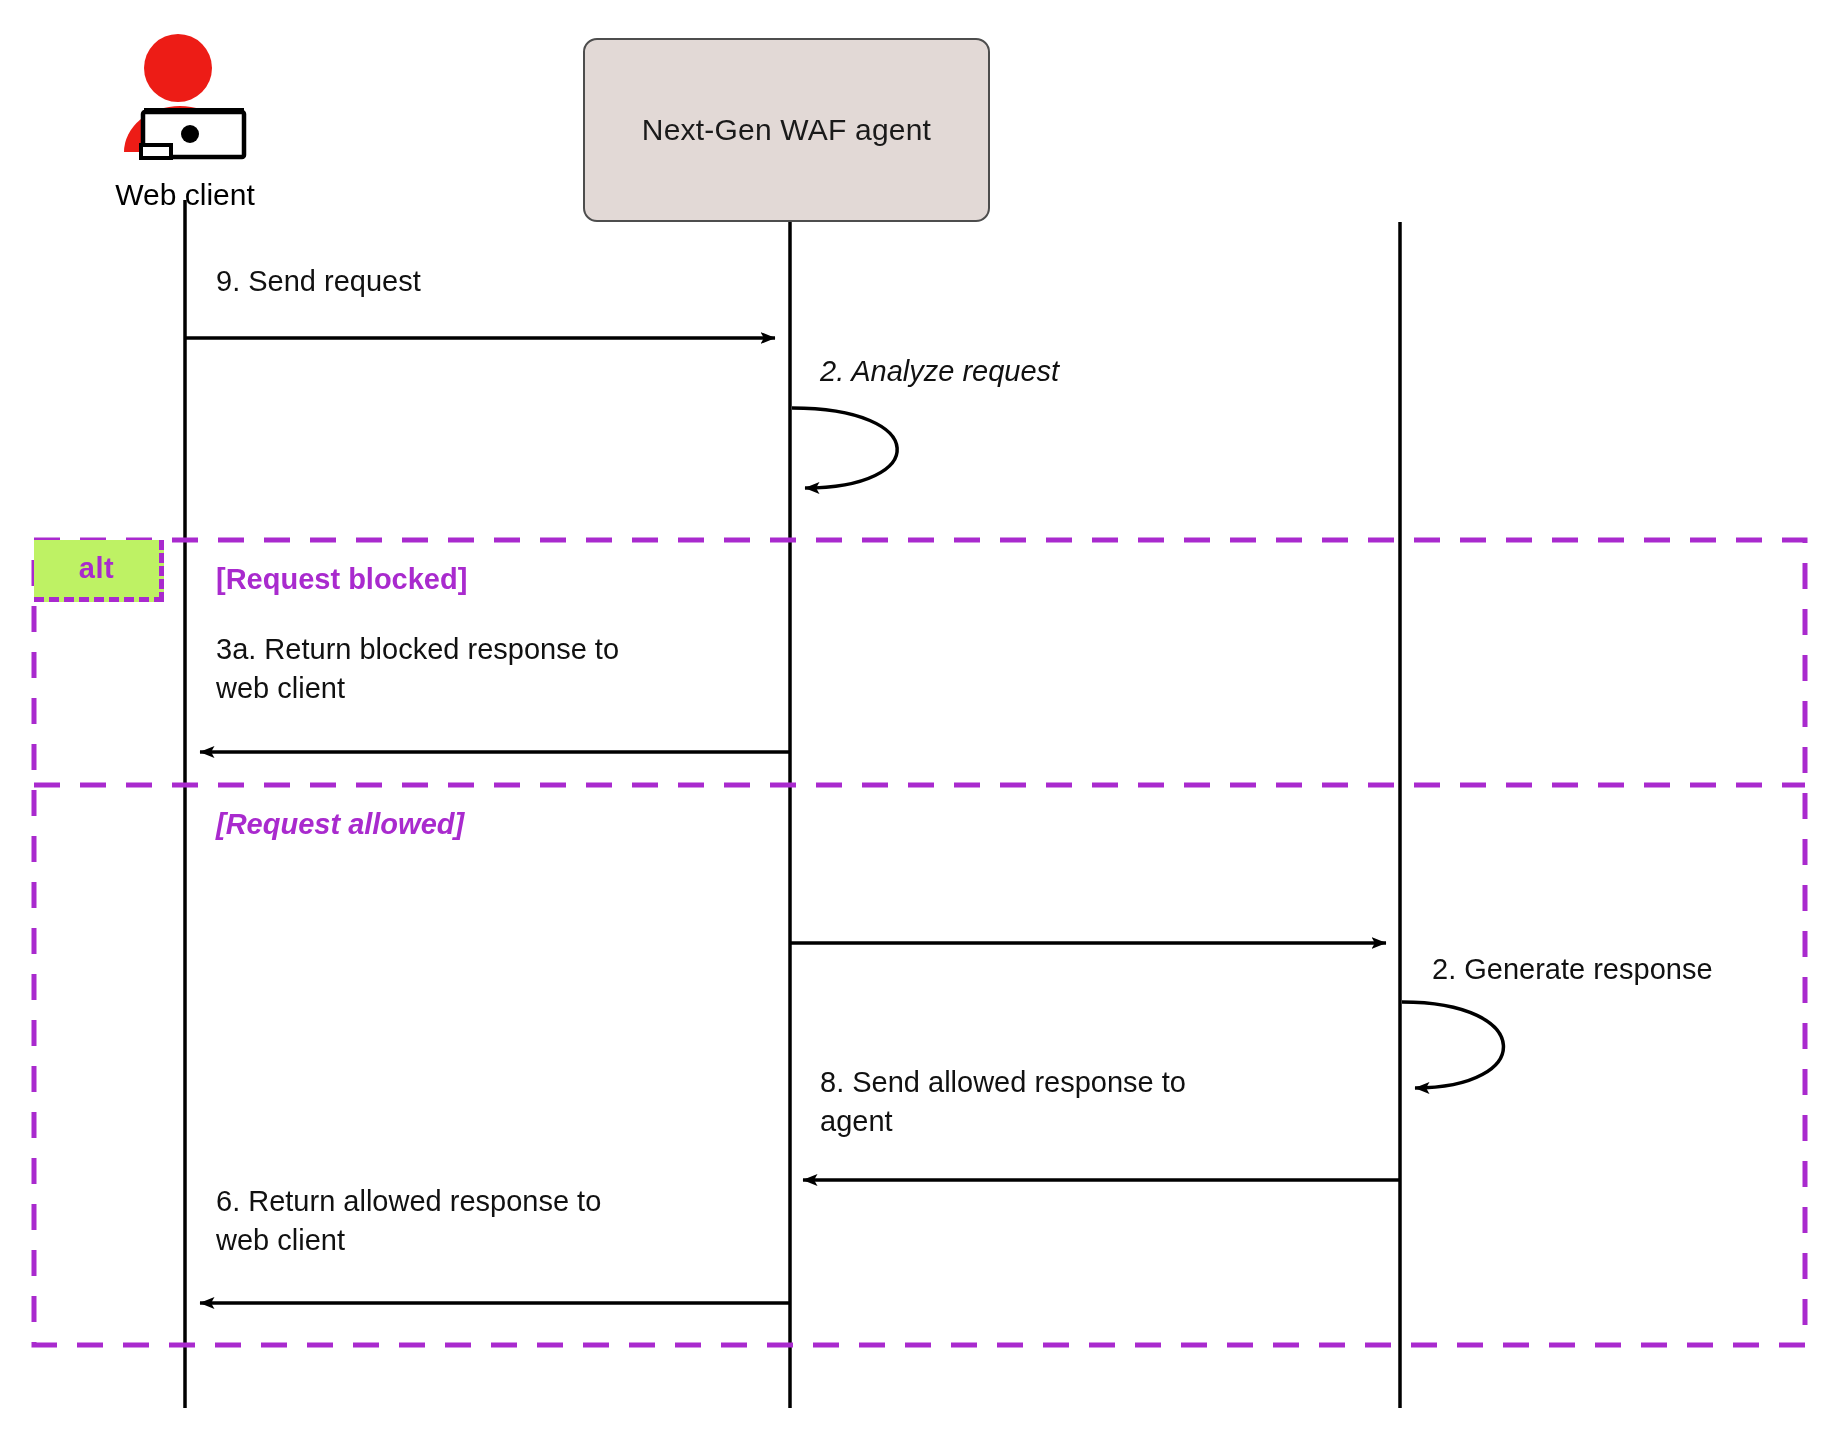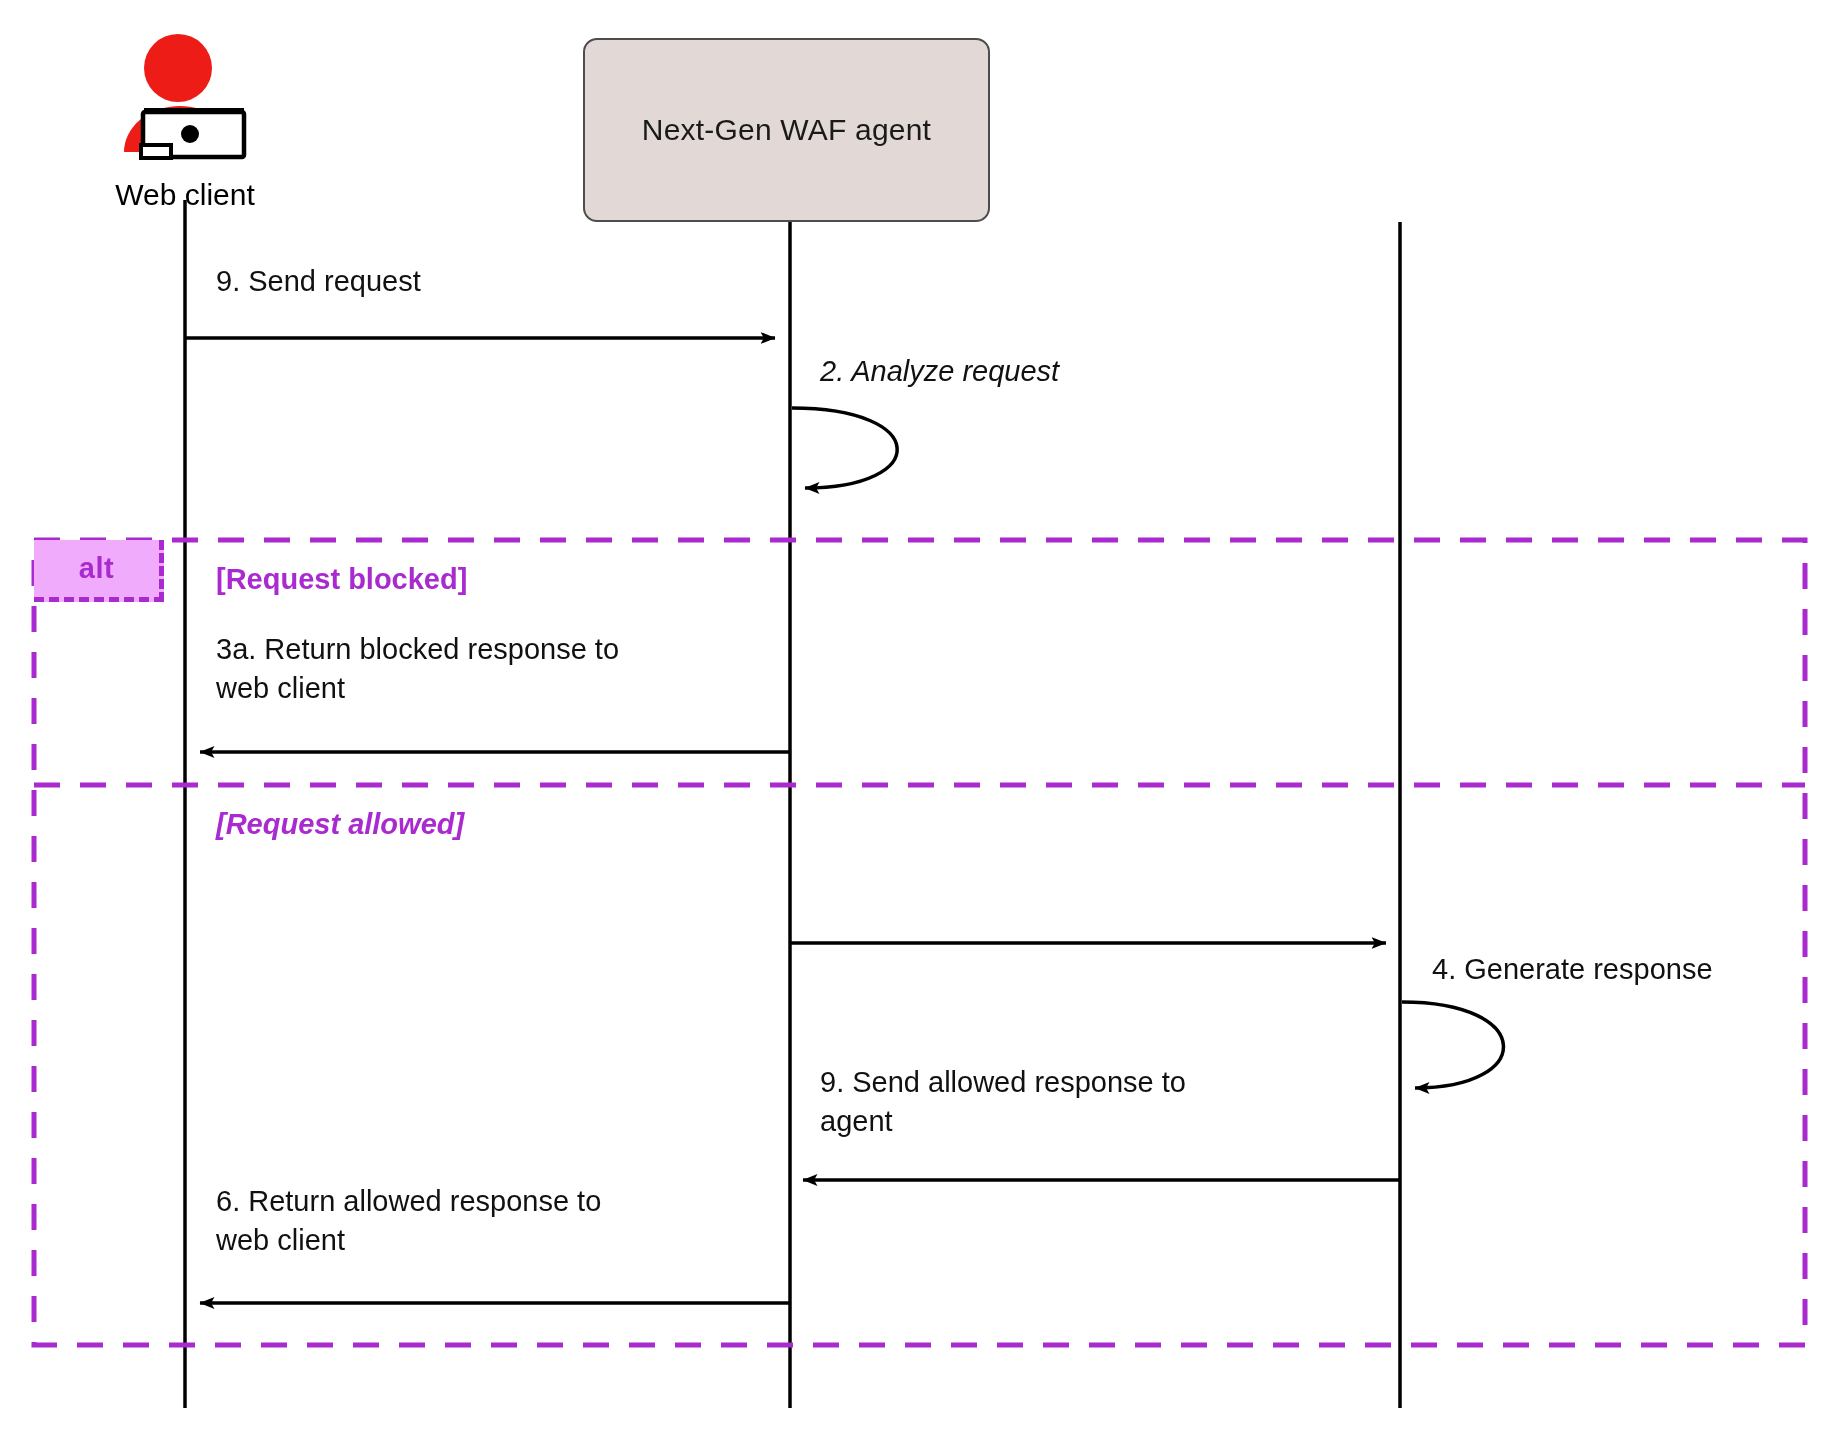--- a/index.html
+++ b/index.html
@@ -36,21 +36,21 @@
   }
   .frag-label{
     position:absolute;
     font-size:29px;
     font-weight:bold;
     color:#A92ACE;
     white-space:nowrap;
   }
   .frag-tag{
     position:absolute;
-    background:#f0abfc;
+    background:#bef264;
     border-right:5px dashed #A92ACE;
     border-bottom:5px dashed #A92ACE;
     box-sizing:border-box;
     display:flex;align-items:center;justify-content:center;
     font-size:29px;font-weight:bold;color:#A92ACE;
     letter-spacing:.5px;
   }
 </style>
 </head>
 <body>
@@ -114,21 +114,21 @@
   <div class="frag-label" style="left:216px;top:808px;font-style:italic;">[Request allowed]</div>
 
   <div class="msg-label" style="left:216px;top:262px;">9. Send request</div>
 
   <div class="msg-label" style="left:820px;top:352px;font-style:italic;">2. Analyze request</div>
 
   <div class="msg-label" style="left:216px;top:630px;width:520px;">3a. Return blocked response to
 web client</div>
 
 
-  <div class="msg-label" style="left:1432px;top:950px;">4. Generate response</div>
+  <div class="msg-label" style="left:1432px;top:950px;">2. Generate response</div>
 
-  <div class="msg-label" style="left:820px;top:1063px;width:500px;">9. Send allowed response to
+  <div class="msg-label" style="left:820px;top:1063px;width:500px;">8. Send allowed response to
 agent</div>
 
   <div class="msg-label" style="left:216px;top:1182px;width:520px;">6. Return allowed response to
 web client</div>
 
 </div>
 
 </body></html>

